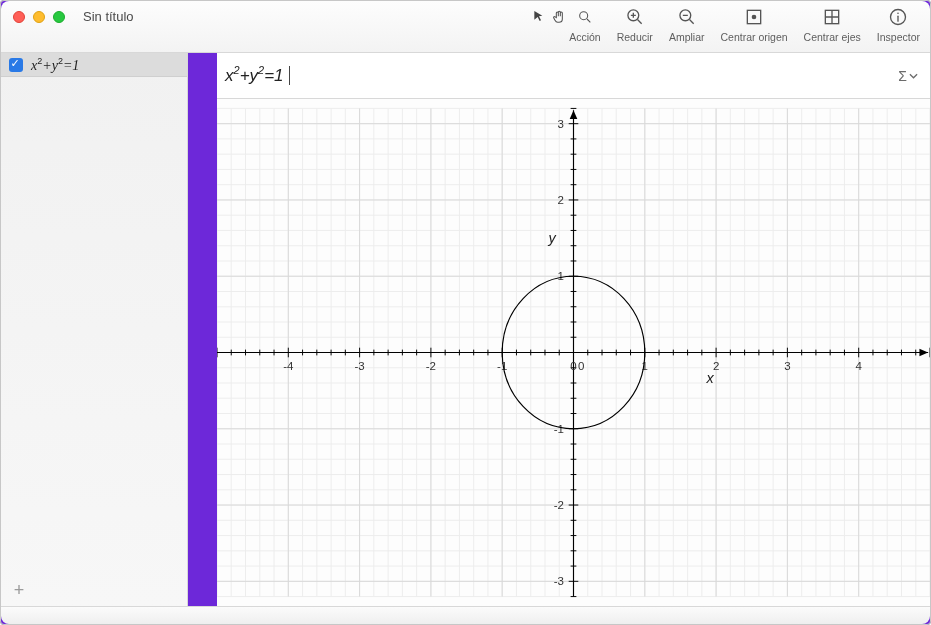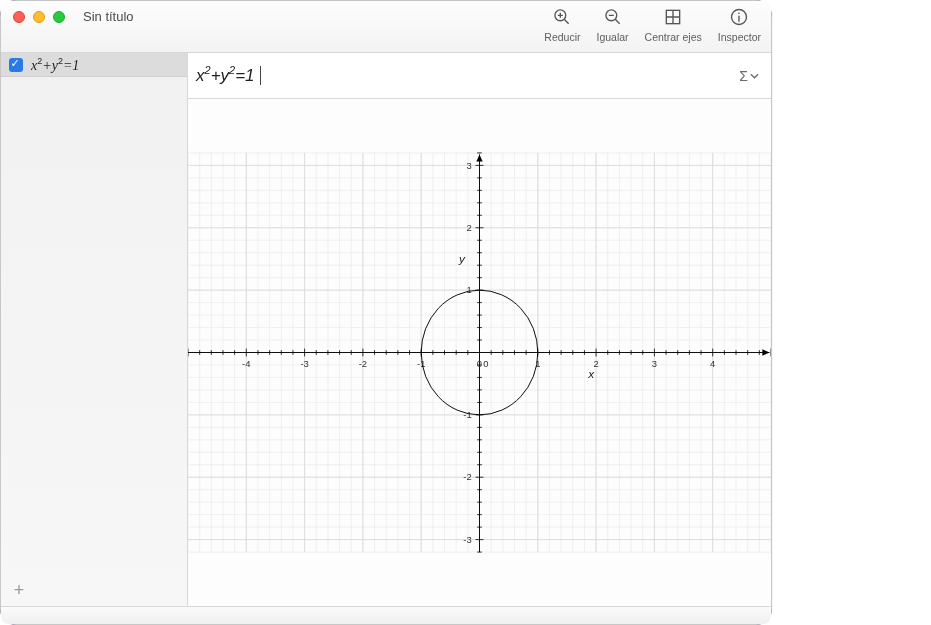--- a/index.html
+++ b/index.html
@@ -1,18 +1,18 @@
 <!DOCTYPE html>
 <html><head>
 <meta charset="utf-8">
 <style>
   * { box-sizing: border-box; margin: 0; padding: 0; font-family: -apple-system, "Helvetica Neue", Arial, sans-serif; }
   html, body { width: 931px; height: 625px; overflow: hidden; }
   .window {
-    width: 772px; height: 625px; background: #6d28d9; border: 1px solid #c7c7c7; border-radius: 16px;
+    width: 931px; height: 625px; background: #6d28d9; border: 1px solid #c7c7c7; border-radius: 4px;
     display: flex; flex-direction: column; position: relative;
     box-shadow: 0 0 1px rgba(0,0,0,.4);
   }
   .titlebar {
     height: 52px; flex: 0 0 52px; display: flex; align-items: flex-start;
     background: linear-gradient(#fdfdfd,#f3f3f3); border-bottom: 1px solid #d8d8d8;
     border-radius: 8px 8px 0 0; position: relative;
   }
   .traffic { display: flex; gap: 8px; padding: 10px 12px; }
   .dot { width: 12px; height: 12px; border-radius: 50%; }
@@ -22,21 +22,21 @@
   .title { padding-top: 8px; padding-left: 6px; color:#4a4a4a; font-size:13px; }
   .toolbar {
     position:absolute; right:10px; top:4px; display:flex; gap:16px; align-items:flex-start;
   }
   .tbtn { display:flex; flex-direction:column; align-items:center; gap:2px; color:#606060; font-size:10.5px; cursor:default;}
   .tbtn .tlabel { color:#5e5e5e; font-size:10.5px; }
   .tbtn .ibox { width:24px; height:24px; display:flex; align-items:center; justify-content:center; color:#595959;}
   .leftgroup {display:flex;}
   .leftgroup .tbtn { margin-right:0px;}
   .leftgroup .ibox {width:20px;}
-  .content { flex:1; display:flex; min-height:0; }
+  .content { flex:1; display:flex; min-height:0;gap:29px; }
   .sidebar {
     width:187px; flex:0 0 187px; background:linear-gradient(#f1f1f1,#f7f7f7); border-right:1px solid #d8d8d8;
     display:flex; flex-direction:column; position:relative;
   }
   .eqrow {
     height:24px; display:flex; align-items:center; gap:8px; padding:0 8px;
     background:#dcdcdc; border-bottom:1px solid #cfcfcf;
   }
   .eqrow input[type=checkbox]{
     width:14px; height:14px; appearance:none; background:#2979e6; border-radius:3px; position:relative;
@@ -71,38 +71,72 @@
 
   <div class="titlebar">
     <div class="traffic">
       <div class="dot red"></div>
       <div class="dot yellow"></div>
       <div class="dot green"></div>
     </div>
     <div class="title">Sin título</div>
 
     <div class="toolbar">
+      <div class="leftgroup">
+        <div class="tbtn">
+          <span class="ibox">
+            <svg viewBox="0 0 24 24" width="16" height="16" fill="#444">
+                <path d="M5 3l12 7-5 1 3 6-2 1-3-6-5 4z"></path>
+              </svg>
+          </span>
+        </div>
+        <div class="tbtn">
+          <span class="ibox">
+            <svg viewBox="0 0 24 24" width="16" height="16" fill="none" stroke="#555" stroke-width="1.6">
+                <path d="M8 12V6a1.5 1.5 0 013 0v5V5a1.5 1.5 0 013 0v6V6a1.5 1.5 0 013 0v9c0 3-2 5-5 5h-2c-2 0-3-1-4-3l-2-4c-.5-1 .5-2 1.5-1.5L8 13z"></path>
+              </svg>
+          </span>
+        </div>
+        <div class="tbtn">
+          <span class="ibox">
+            <svg viewBox="0 0 24 24" width="16" height="16" fill="none" stroke="#555" stroke-width="1.6">
+                <circle cx="10" cy="10" r="6"></circle>
+                <path d="M15 15l5 5"></path>
+              </svg>
+          </span>
+          <span class="tlabel">Acción</span>
+        </div>
+      </div>
 
       <div class="tbtn">
         <span class="ibox">
           <svg viewBox="0 0 24 24" width="20" height="20" fill="none" stroke="#555" stroke-width="1.6">
               <circle cx="10" cy="10" r="6.5"></circle>
               <path d="M15 15l5 5M10 7v6M7 10h6"></path>
             </svg>
         </span>
         <span class="tlabel">Reducir</span>
       </div>
       <div class="tbtn">
         <span class="ibox">
           <svg viewBox="0 0 24 24" width="20" height="20" fill="none" stroke="#555" stroke-width="1.6">
               <circle cx="10" cy="10" r="6.5"></circle>
               <path d="M15 15l5 5M7 10h6"></path>
             </svg>
         </span>
-        <span class="tlabel">Igualar</span>
+        <span class="tlabel">Ampliar</span>
+      </div>
+      <div class="tbtn">
+        <span class="ibox">
+          <svg viewBox="0 0 24 24" width="20" height="20" fill="none" stroke="#555" stroke-width="1.6">
+              <rect x="4" y="4" width="16" height="16"></rect>
+              <circle cx="12" cy="12" r="2" fill="#555"></circle>
+            </svg>
+        </span>
+        <span class="tlabel">Centrar origen</span>
       </div>
       <div class="tbtn">
         <span class="ibox">
           <svg viewBox="0 0 24 24" width="20" height="20" fill="none" stroke="#555" stroke-width="1.6">
               <rect x="4" y="4" width="16" height="16"></rect>
               <path d="M12 4v16M4 12h16"></path>
             </svg>
         </span>
         <span class="tlabel">Centrar ejes</span>
       </div>

